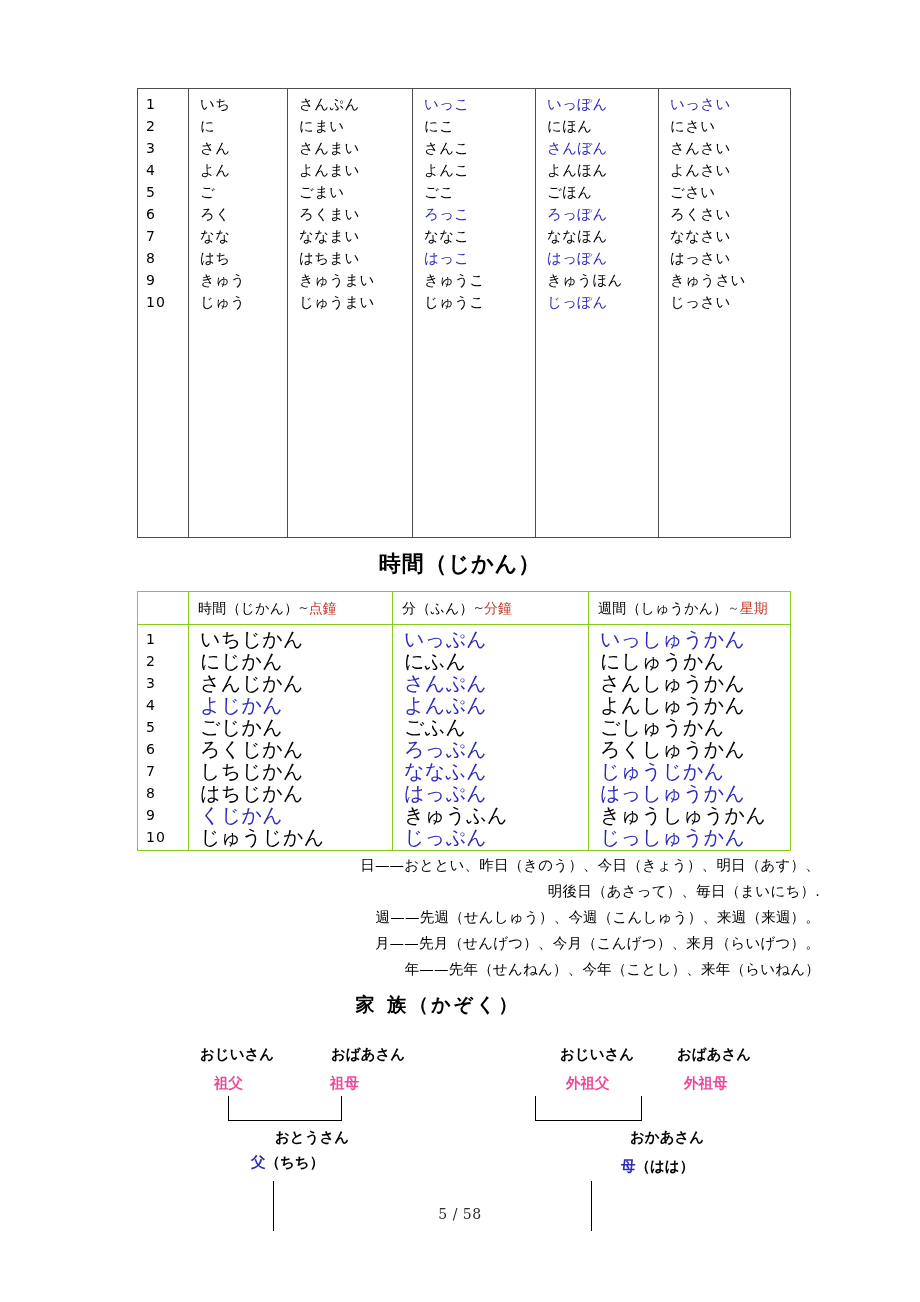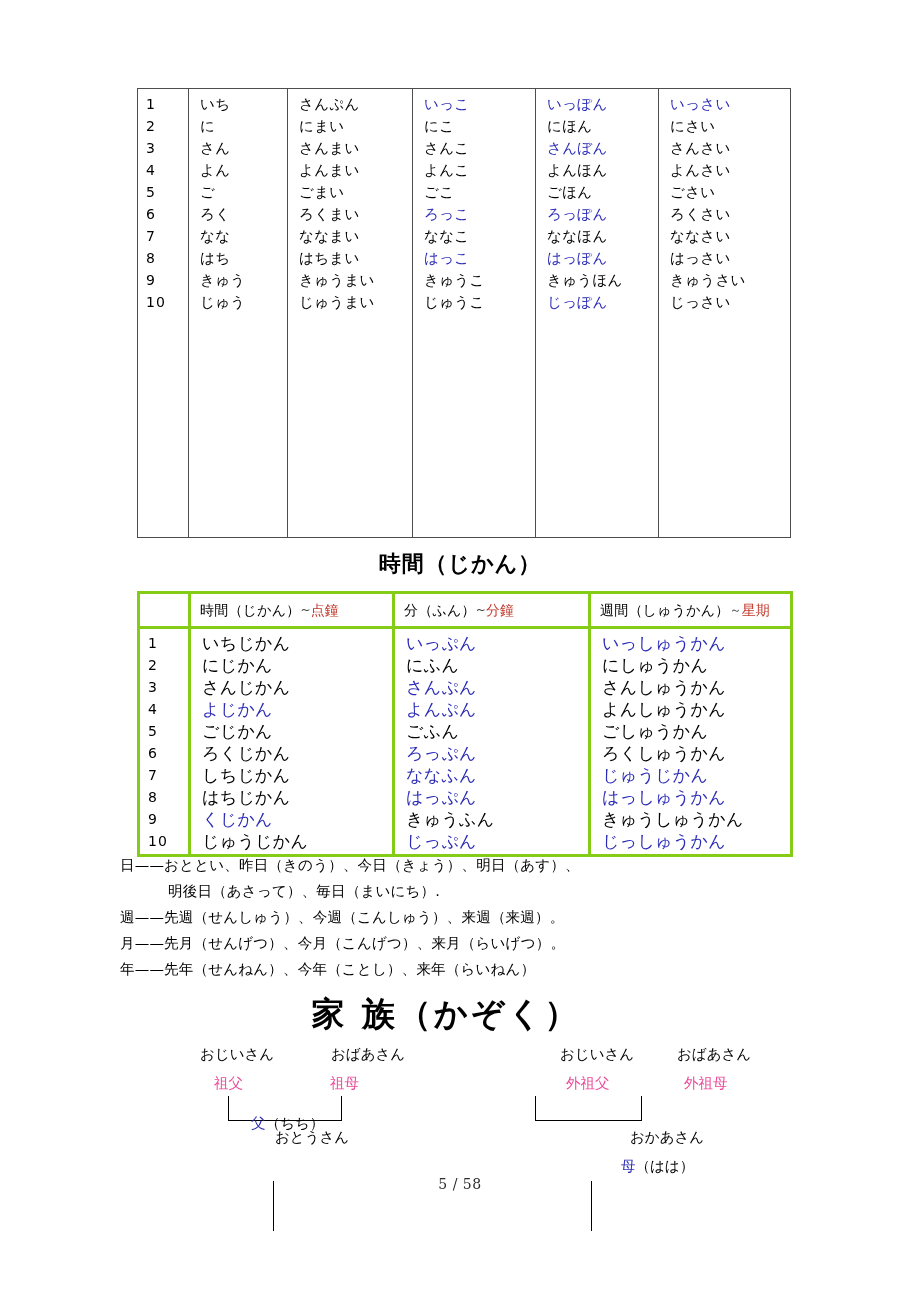--- a/index.html
+++ b/index.html
@@ -74,21 +74,21 @@
   
   .time-table {
     position: absolute;
     left: 137px;
     top: 591px;
     width: 653px;
     border-collapse: collapse;
     table-layout: fixed;
   }
   .time-table td {
-    border: 3px solid #84cc16;
+    border: 1px solid #84cc16;
     padding: 0;
     vertical-align: top;
   }
   .t-col-num { width: 51px; }
   .t-col-a   { width: 204px; }
   .t-col-b   { width: 196px; }
   .t-col-c   { width: 202px; }
 
   .thead-cell {
     height: 32px;
@@ -98,56 +98,56 @@
     padding-left: 9px;
     letter-spacing: 0.2px;
   }
   .cn { color: #c0392b; }
   .cn-sup { font-size: 12px; vertical-align: 1px; color: #444; }
 
   .time-table .cellstack { padding: 3px 0 2px 0; }
   .time-table .cellstack .ln {
     height: 22px;
     line-height: 22px;
-    font-size: 17px;
+    font-size: 20px;
     padding-left: 11px;
   }
   .time-table .cellstack.nums .ln {
     padding-left: 8px;
     font-size: 14px;
     letter-spacing: 1px;
   }
 
   
   .notes {
     position: absolute;
     left: 120px;
     top: 852px;
     width: 700px;
     font-size: 14.5px;
     line-height: 26px;
     letter-spacing: 0.2px;
   }
-  .notes .ln { white-space: nowrap; }
+  .notes .ln { white-space: nowrap; text-align: right; }
   .notes .indent { padding-left: 48px; }
 
   
   .title-kazoku {
     position: absolute;
-    left: 8px;
+    left: 0;
     top: 992px;
     width: 876px;
     text-align: center;
-    font-size: 33px;
+    font-size: 19px;
     font-weight: bold;
     letter-spacing: 3px;
   }
 
   
-  .tree { position: absolute; left: 0; top: 0; width: 920px; height: 1156px; }
+  .tree { position: absolute; left: 0; top: 0; width: 920px; height: 1156px; font-weight: bold; }
   .tnode {
     position: absolute;
     font-size: 14.5px;
     white-space: nowrap;
     line-height: 20px;
   }
   .tnode.kanji { color: #ec4899; }
   .tnode.black { color: #000; }
   .tnode.mixed .k { color: #2b2bb7; }
 
@@ -159,21 +159,21 @@
   .vline {
     position: absolute;
     background: #000;
     width: 1px;
   }
 
   
   .footer {
     position: absolute;
     left: 0;
-    top: 1176px;
+    top: 1206px;
     width: 920px;
     text-align: center;
     font-family: "DejaVu Serif", "Liberation Serif", serif;
     font-size: 14px;
     color: #2b2b2b;
     letter-spacing: 0.5px;
   }
 </style>
 </head>
 <body>
@@ -377,21 +377,21 @@
   <div class="tnode black" style="left:200px; top:1044px;">おじいさん</div>
   <div class="tnode black" style="left:331px; top:1044px;">おばあさん</div>
   <div class="tnode kanji" style="left:214px; top:1073px;">祖父</div>
   <div class="tnode kanji" style="left:330px; top:1073px;">祖母</div>
 
   <div class="vline" style="left:228px; top:1096px; height:25px;"></div>
   <div class="vline" style="left:341px; top:1096px; height:25px;"></div>
   <div class="hline" style="left:228px; top:1120px; width:114px;"></div>
 
   <div class="tnode black" style="left:275px; top:1127px;">おとうさん</div>
-  <div class="tnode mixed" style="left:251px; top:1113px;text-align:center;"><span class="k">父</span><span>（ちち）</span></div>
+  <div class="tnode mixed" style="left:251px; top:1152px;text-align:center;"><span class="k">父</span><span>（ちち）</span></div>
   <div class="vline" style="left:273px; top:1181px; height:50px;"></div>
 
   <div class="tnode black" style="left:560px; top:1044px;">おじいさん</div>
   <div class="tnode black" style="left:677px; top:1044px;">おばあさん</div>
   <div class="tnode kanji" style="left:566px; top:1073px;">外祖父</div>
   <div class="tnode kanji" style="left:684px; top:1073px;">外祖母</div>
 
   <div class="vline" style="left:535px; top:1096px; height:25px;"></div>
   <div class="vline" style="left:641px; top:1096px; height:25px;"></div>
   <div class="hline" style="left:535px; top:1120px; width:107px;"></div>

